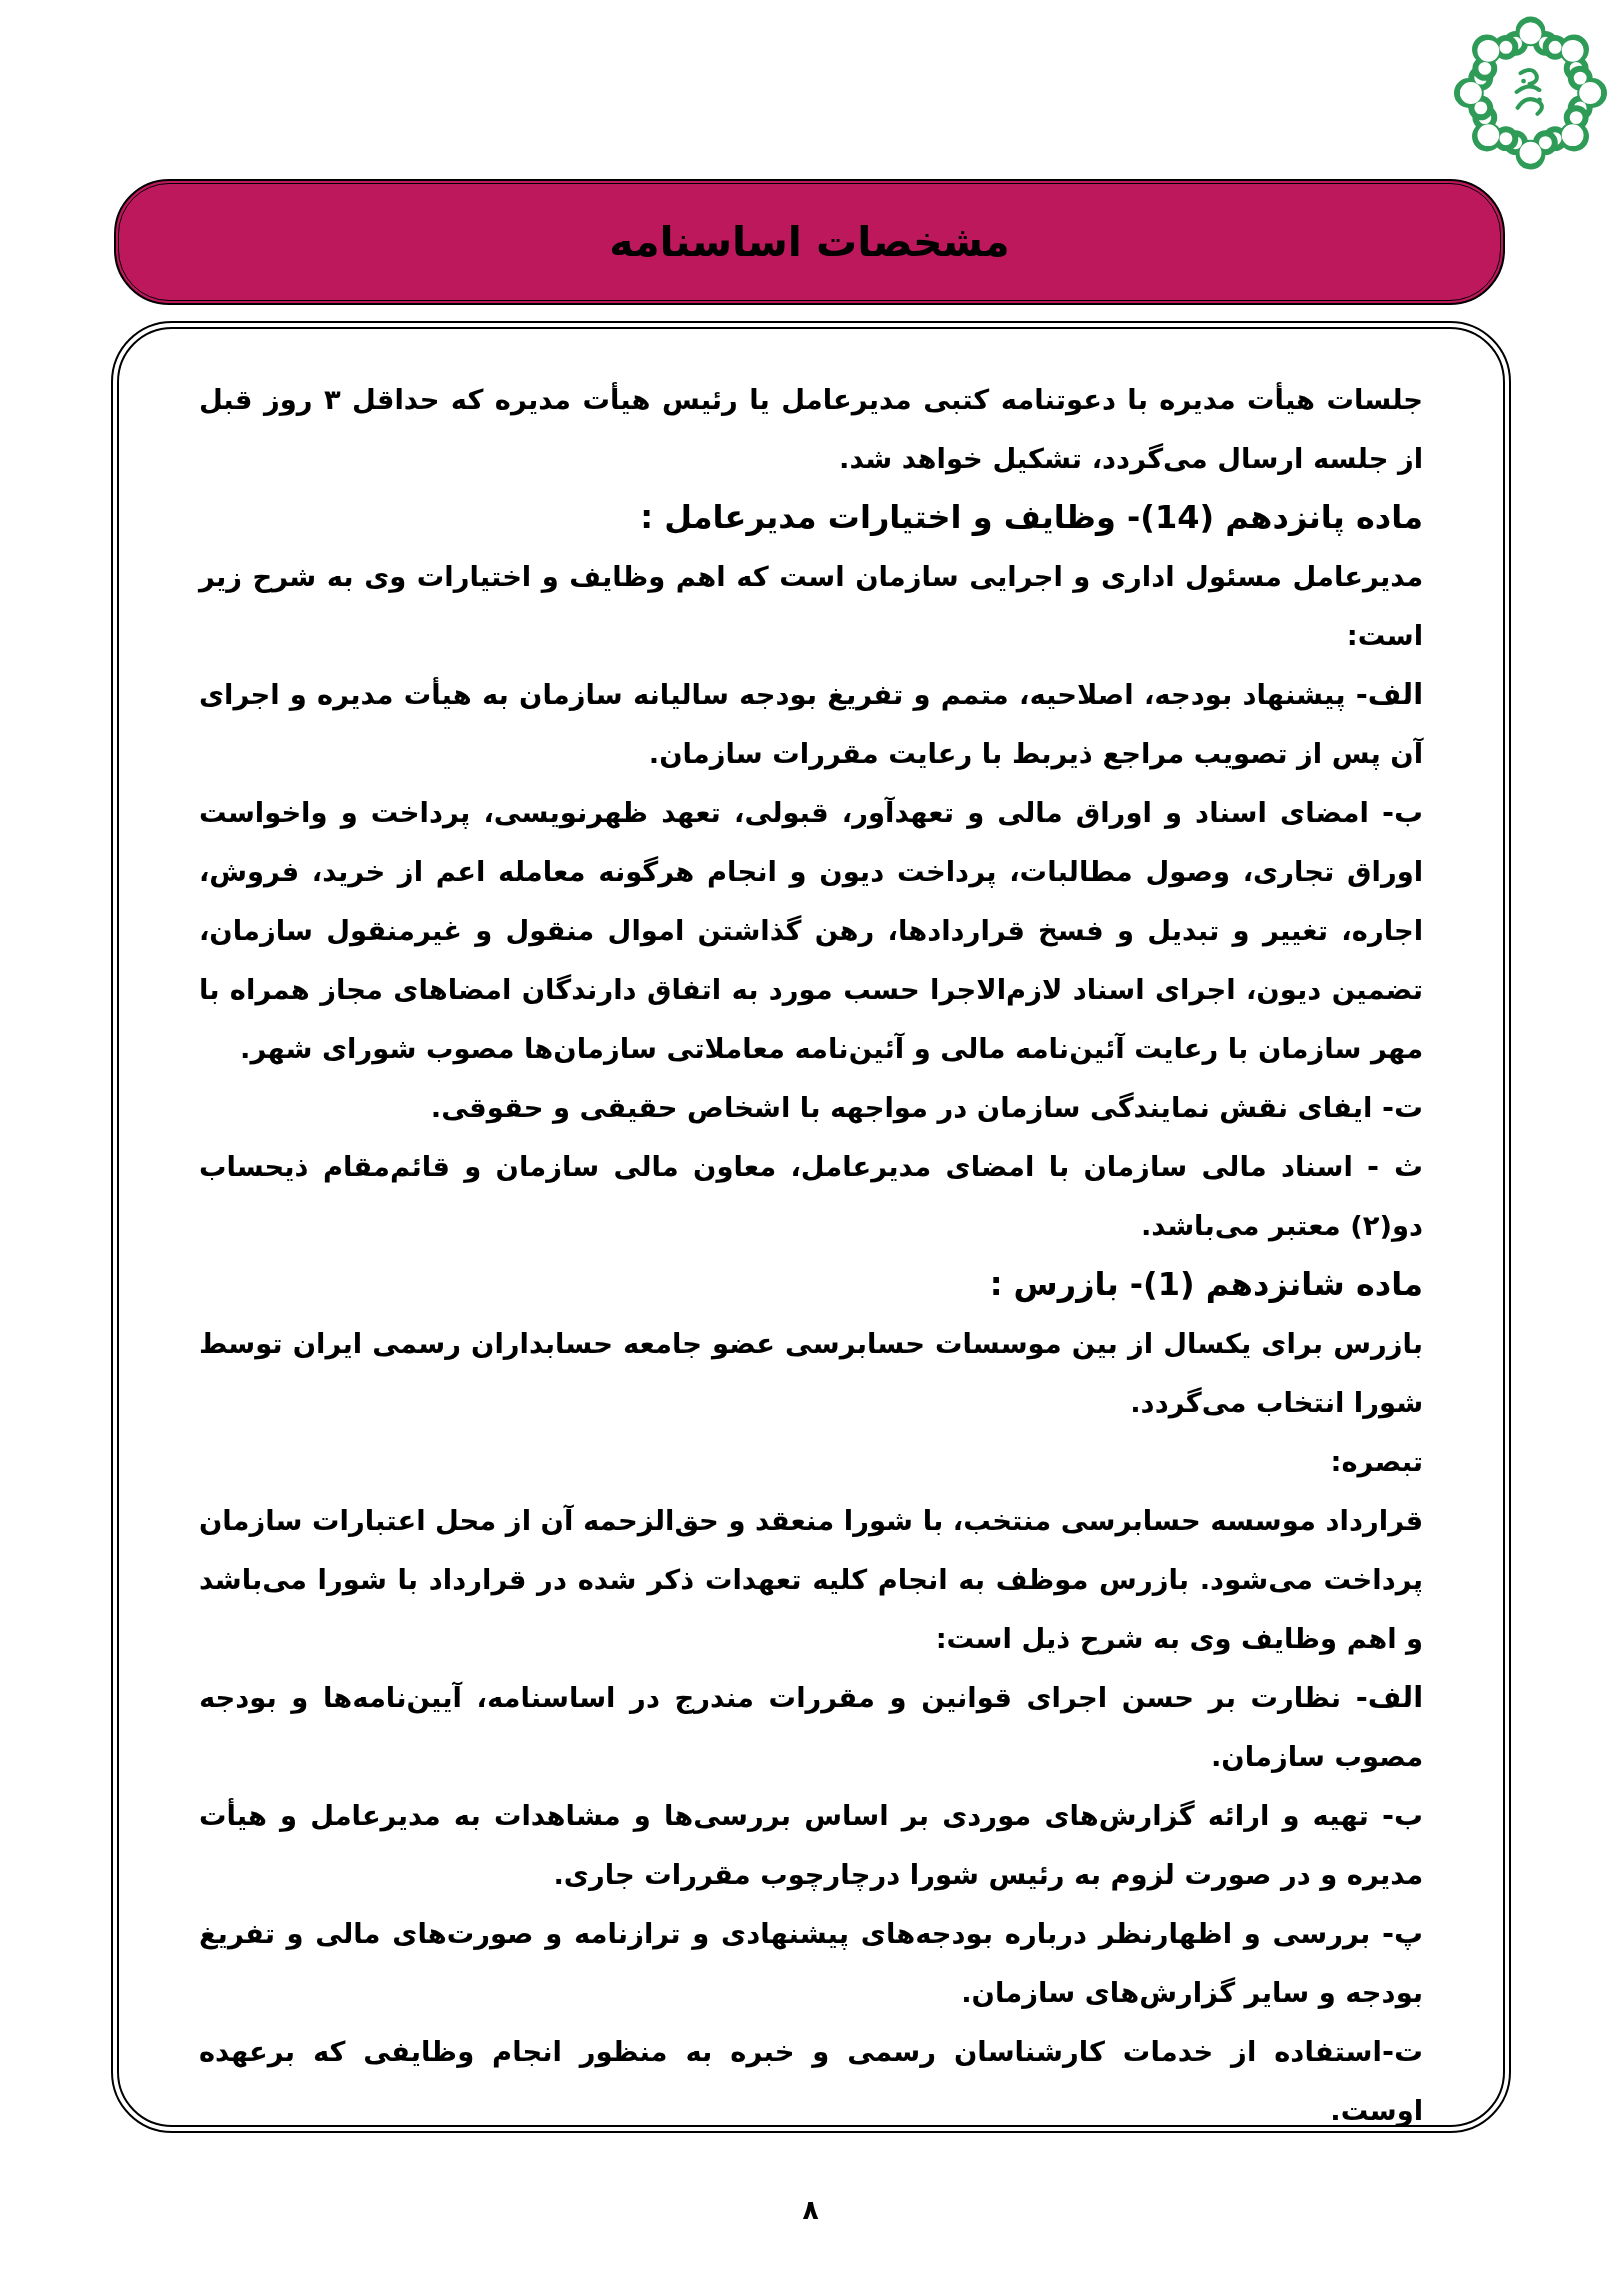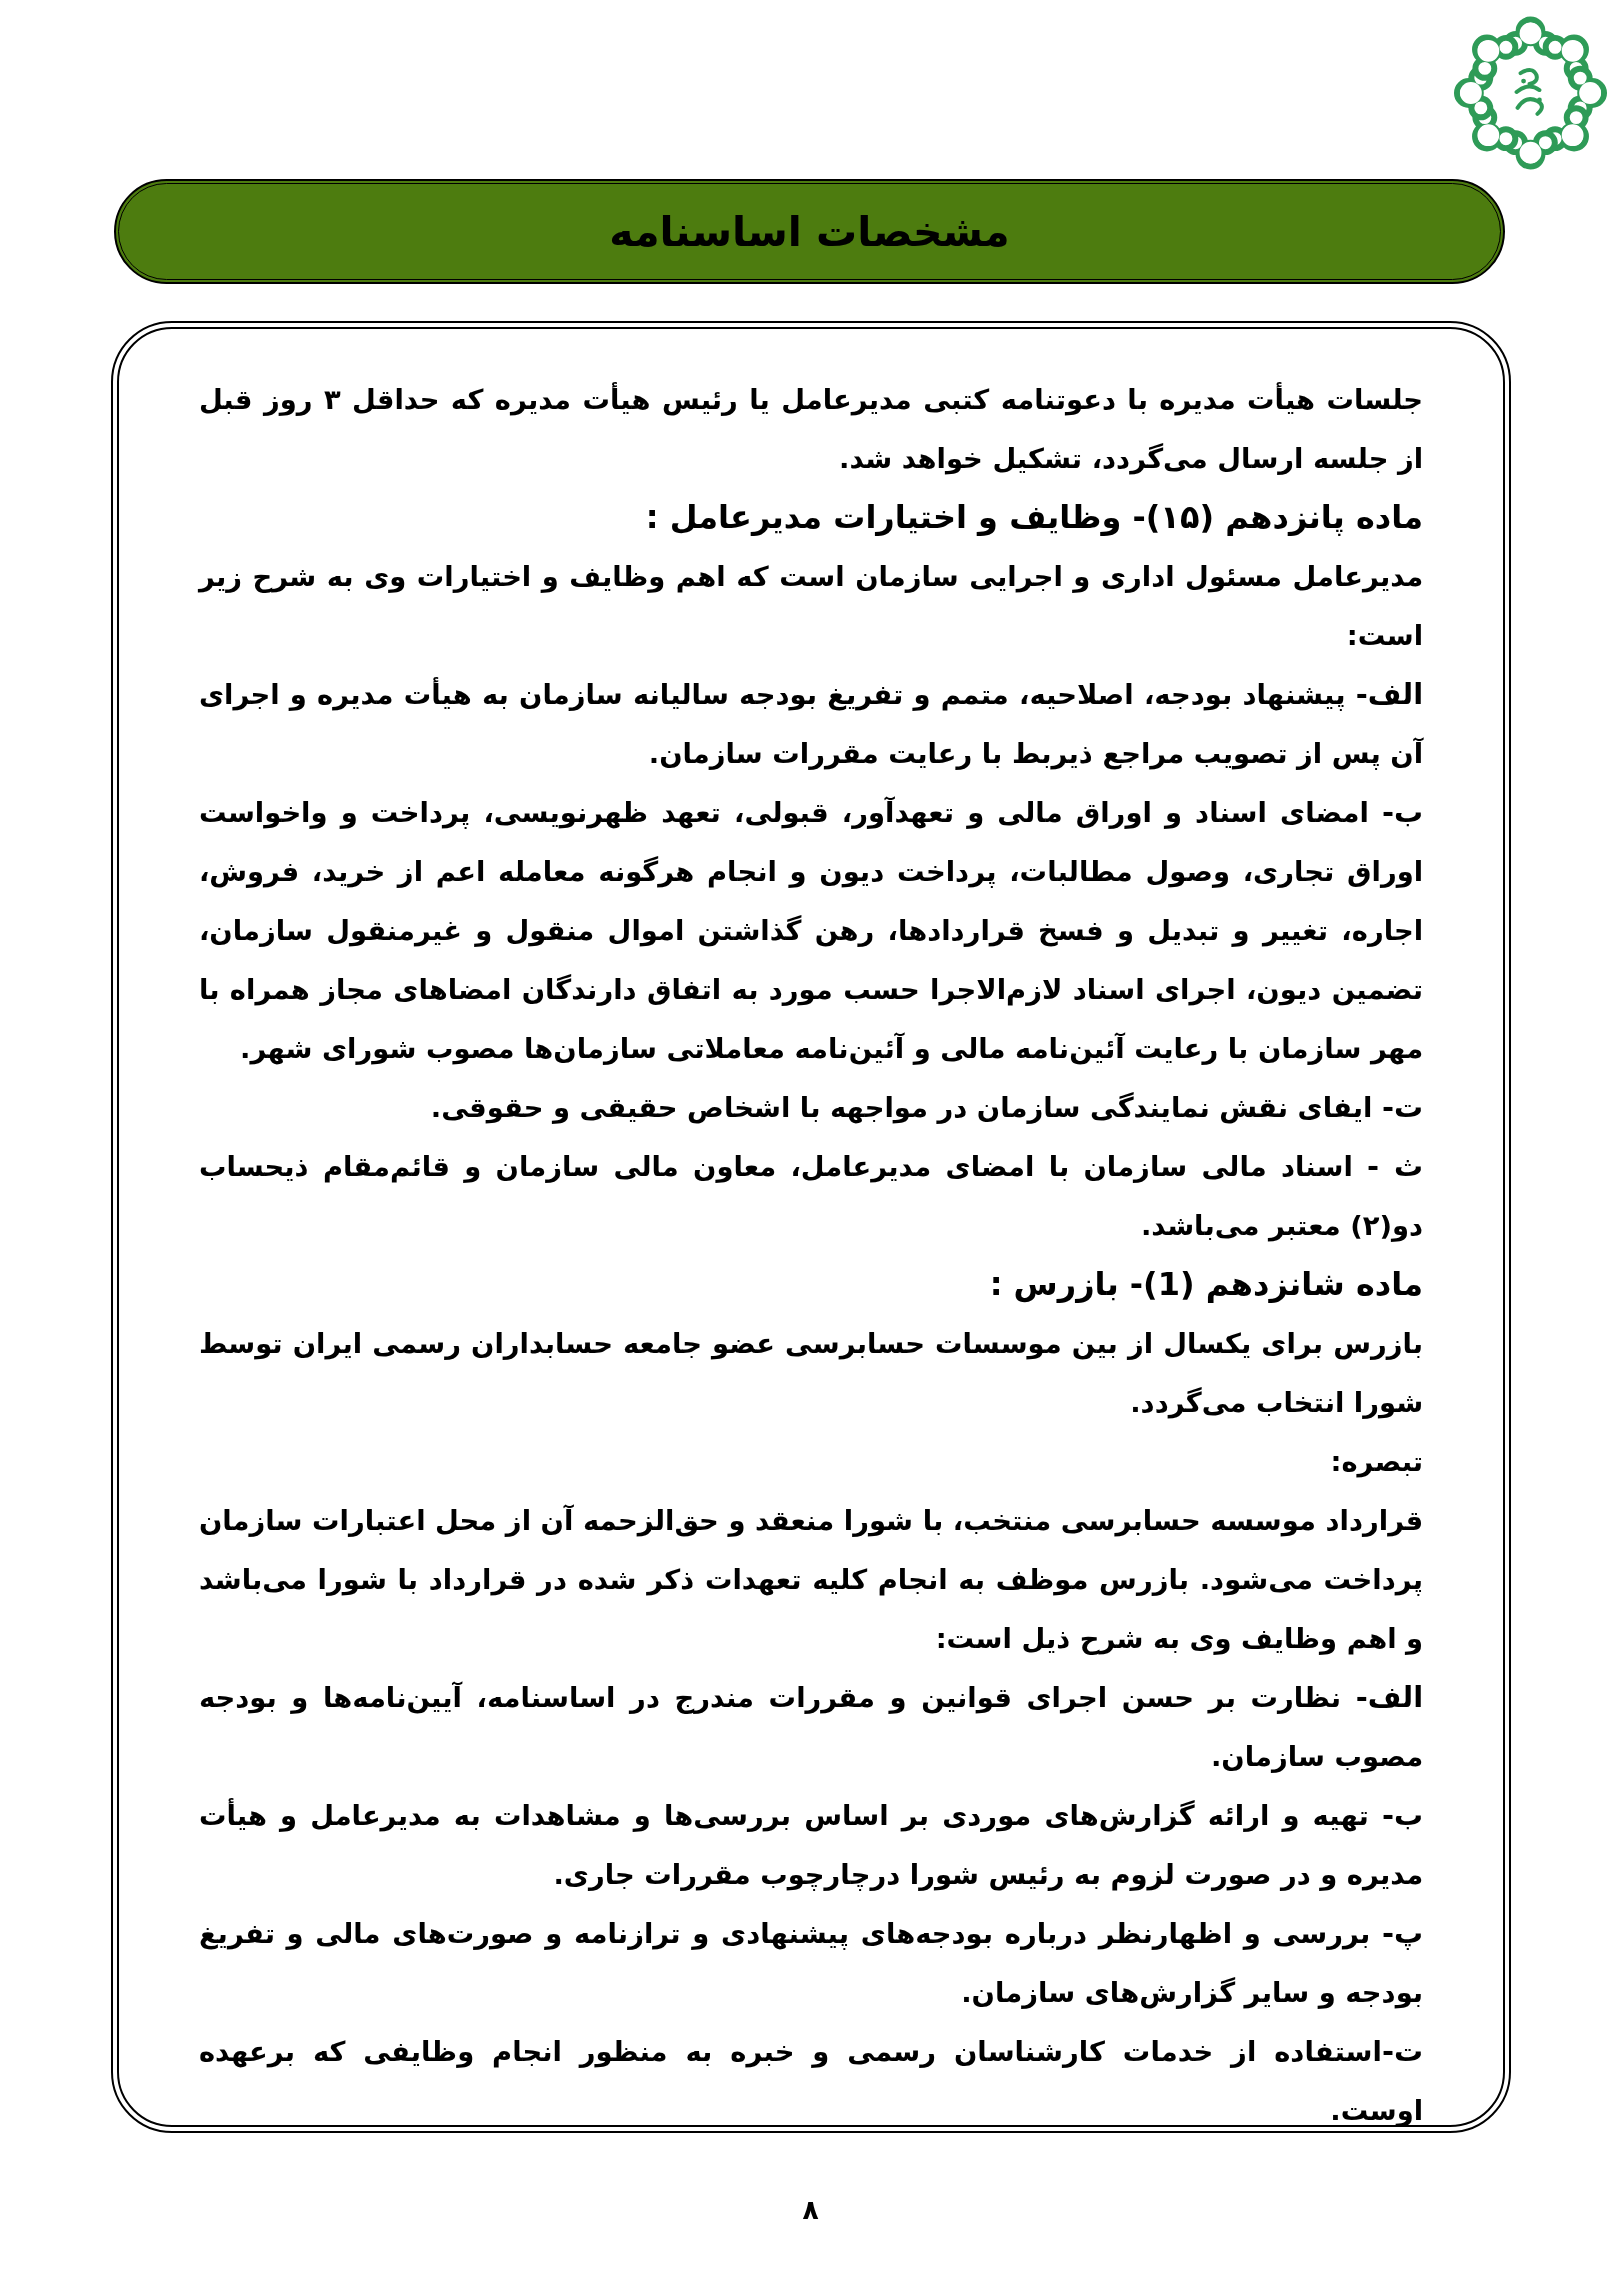--- a/index.html
+++ b/index.html
@@ -12,25 +12,25 @@
     overflow:hidden;
   }
   .logo{
     position:absolute;
     left:1451px;top:15.7px;
     width:159px;height:155px;
   }
   .title-box{
     position:absolute;
     left:114px;top:179px;
-    width:1391px;height:105px;
+    width:1391px;height:126px;
     border:2.9px solid #000;
     border-radius:55px;
     box-sizing:border-box;
-    background:#4d7c0f;
+    background:#be185d;
   }
   .title-box::after{
     content:"";
     position:absolute;inset:2px;
     border:1px solid #000;
     border-radius:51px;
     pointer-events:none;
   }
   .title-box .title-text{
     position:absolute;inset:0;
@@ -115,21 +115,21 @@
   </svg>
 
   <div class="title-box">
     <div class="title-text">مشخصات اساسنامه</div>
   </div>
 
   <div class="main-box">
     <div class="main-box-inner">
       <div class="content" id="content">
           <div class="block p">جلسات هیأت مدیره با دعوتنامه کتبی مدیرعامل یا رئیس هیأت مدیره که حداقل ۳ روز قبل از جلسه ارسال می‌گردد، تشکیل خواهد شد.</div>
-          <div class="block h">ماده پانزدهم (۱۵)- وظایف و اختیارات مدیرعامل :</div>
+          <div class="block h">ماده پانزدهم (14)- وظایف و اختیارات مدیرعامل :</div>
           <div class="block p">مدیرعامل مسئول اداری و اجرایی سازمان است که اهم وظایف و اختیارات وی به شرح زیر است:</div>
           <div class="block item"><span class="lead">الف-</span> پیشنهاد بودجه، اصلاحیه، متمم و تفریغ بودجه سالیانه سازمان به هیأت مدیره و اجرای آن پس از تصویب مراجع ذیربط با رعایت مقررات سازمان.</div>
           <div class="block item"><span class="lead">ب-</span> امضای اسناد و اوراق مالی و تعهدآور، قبولی، تعهد ظهرنویسی، پرداخت و واخواست اوراق تجاری، وصول مطالبات، پرداخت دیون و انجام هرگونه معامله اعم از خرید، فروش، اجاره، تغییر و تبدیل و فسخ قراردادها، رهن گذاشتن اموال منقول و غیرمنقول سازمان، تضمین دیون، اجرای اسناد لازم‌الاجرا حسب مورد به اتفاق دارندگان امضاهای مجاز همراه با مهر سازمان با رعایت آئین‌نامه مالی و آئین‌نامه معاملاتی سازمان‌ها مصوب شورای شهر.</div>
           <div class="block item"><span class="lead">ت-</span> ایفای نقش نمایندگی سازمان در مواجهه با اشخاص حقیقی و حقوقی.</div>
           <div class="block item"><span class="lead">ث -</span> اسناد مالی سازمان با امضای مدیرعامل، معاون مالی سازمان و قائم‌مقام ذیحساب دو(۲) معتبر می‌باشد.</div>
           <div class="block h">ماده شانزدهم (1)- بازرس :</div>
           <div class="block p">بازرس برای یکسال از بین موسسات حسابرسی عضو جامعه حسابداران رسمی ایران توسط شورا انتخاب می‌گردد.</div>
           <div class="block p">تبصره:</div>
           <div class="block p">قرارداد موسسه حسابرسی منتخب، با شورا منعقد و حق‌الزحمه آن از محل اعتبارات سازمان پرداخت می‌شود. بازرس موظف به انجام کلیه تعهدات ذکر شده در قرارداد با شورا می‌باشد و اهم وظایف وی به شرح ذیل است:</div>
           <div class="block item"><span class="lead">الف-</span> نظارت بر حسن اجرای قوانین و مقررات مندرج در اساسنامه، آیین‌نامه‌ها و بودجه مصوب سازمان.</div>

